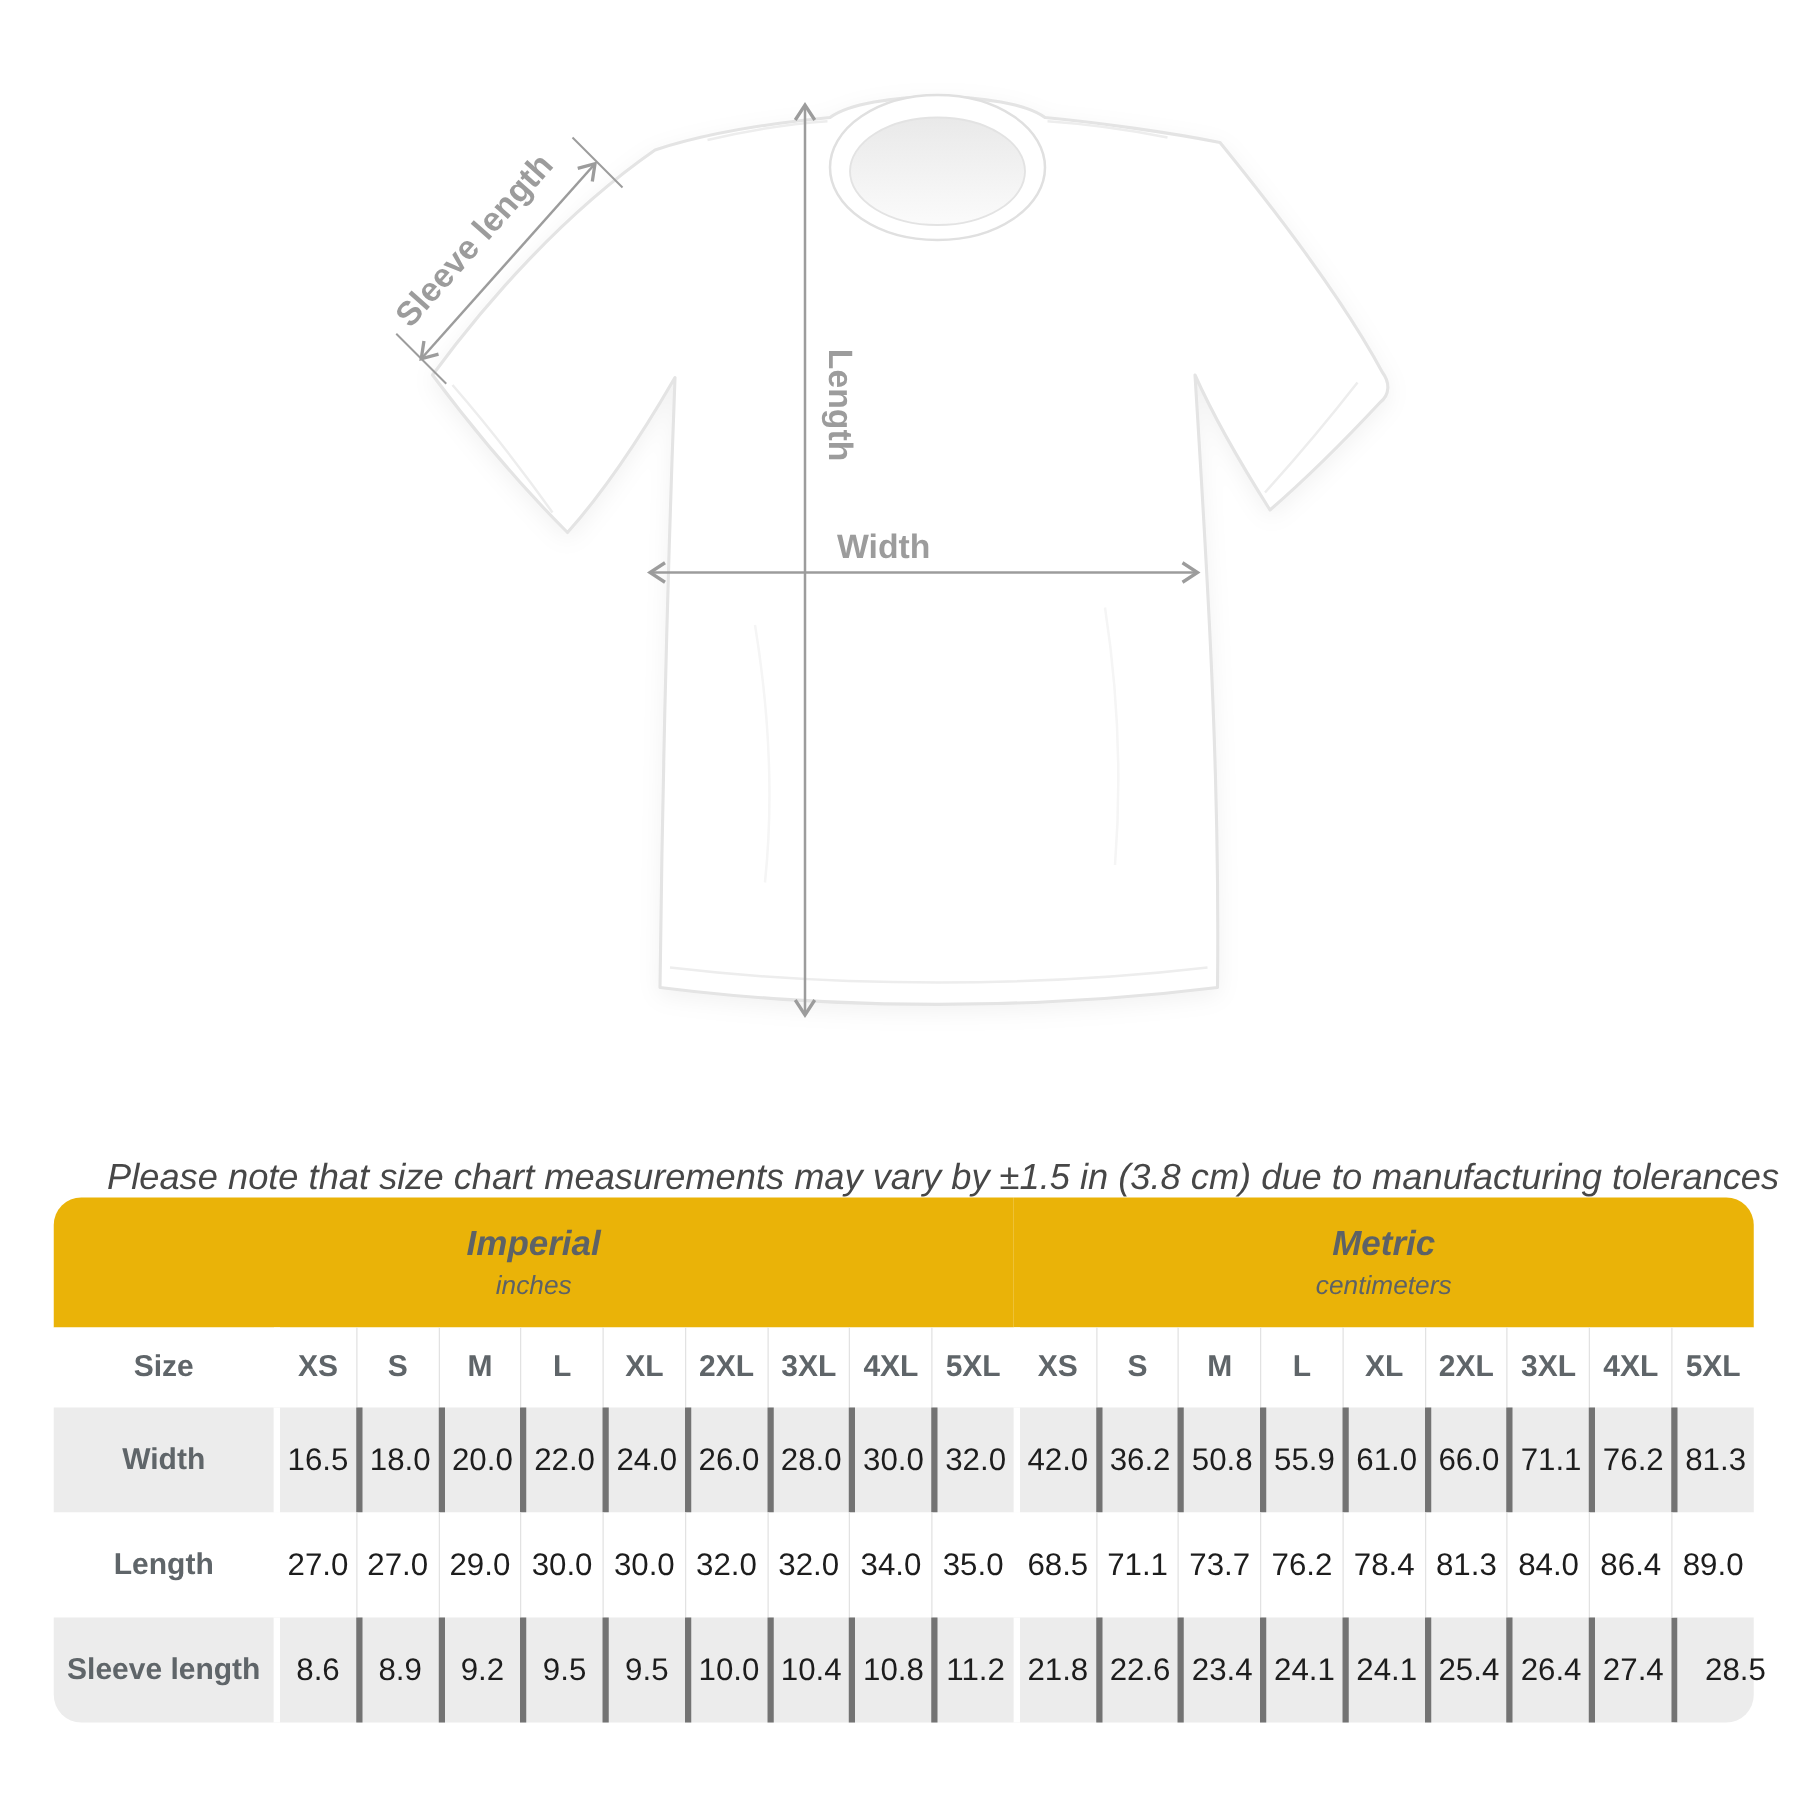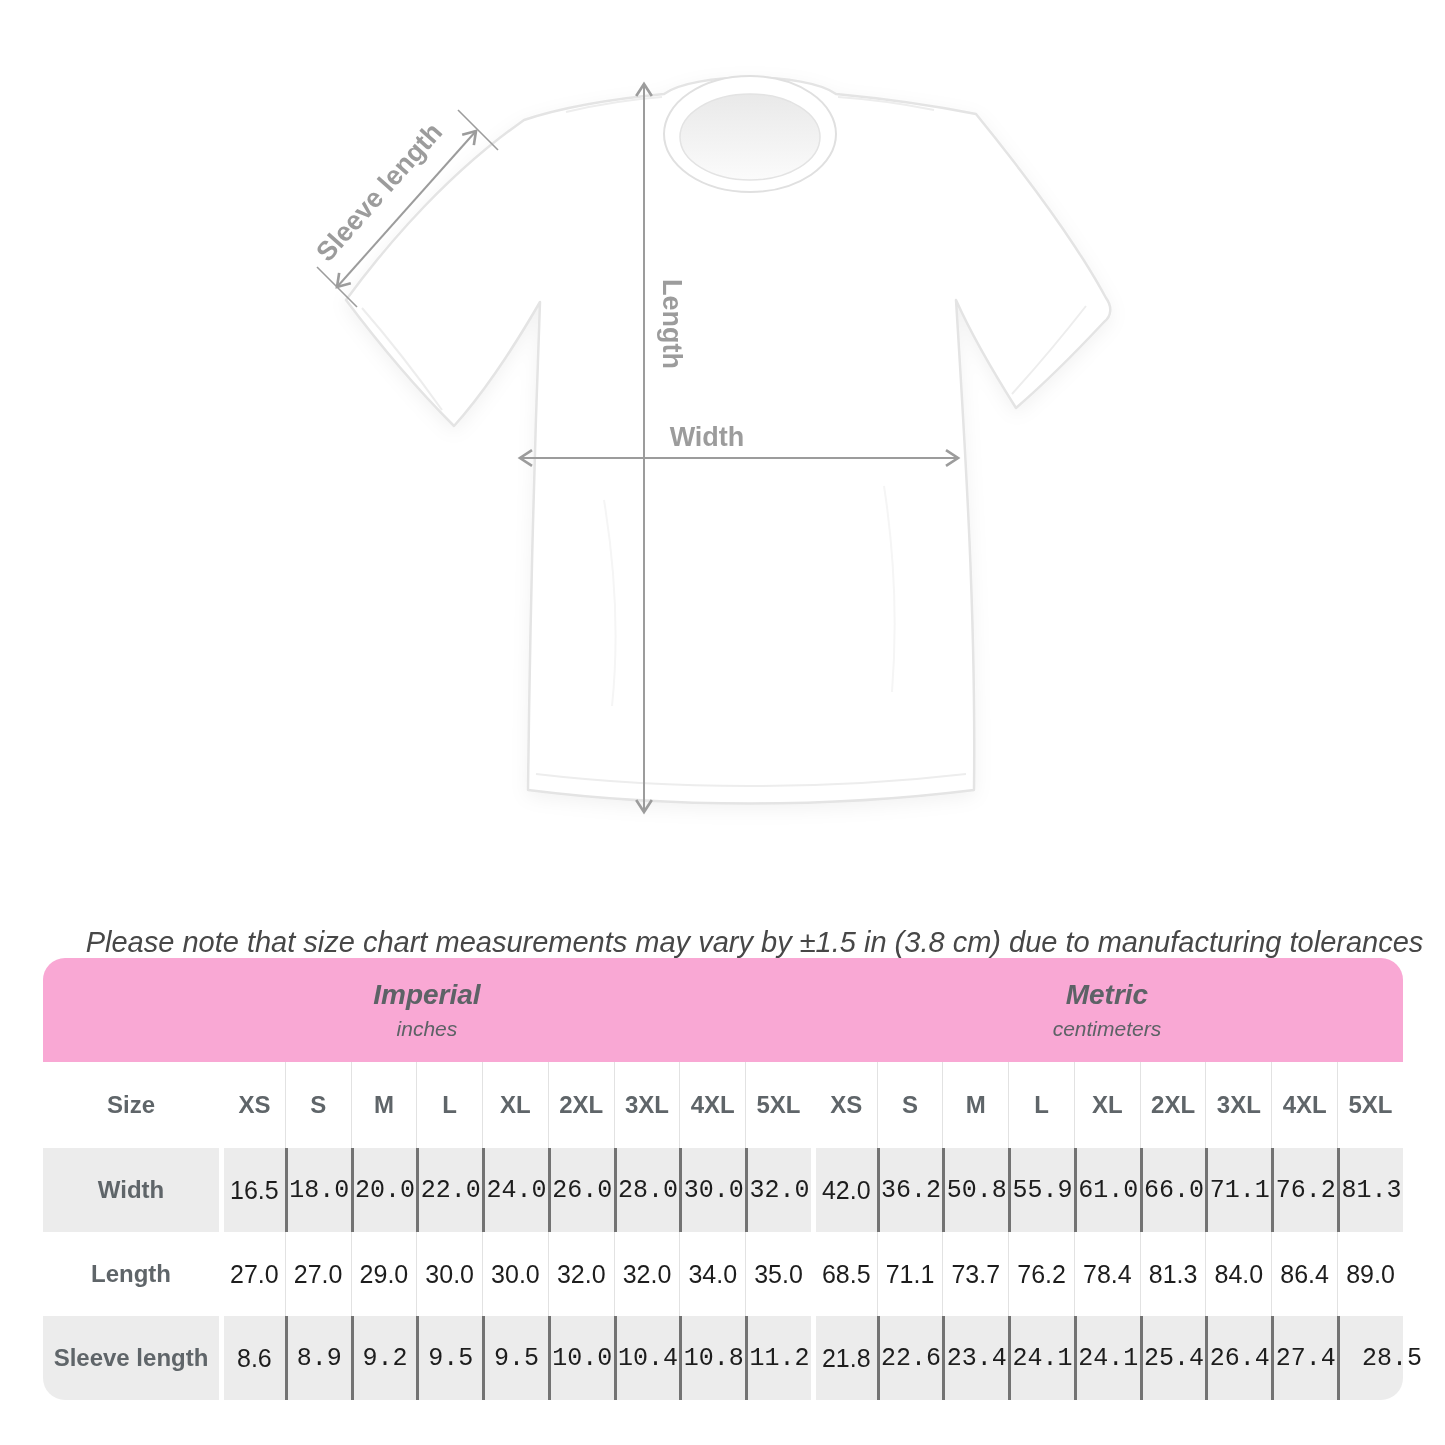--- a/index.html
+++ b/index.html
@@ -8,34 +8,34 @@
   .figure-svg{position:absolute;left:0;top:0;}
   .fig-label{font-family:"Liberation Sans",sans-serif;font-weight:bold;font-size:27px;fill:#9c9c9c;}
   .page-title{position:absolute;left:0;top:872px;width:1445px;text-align:center;
               font-size:38px;font-weight:bold;color:#3a3a3a;}
   .page-subtitle{position:absolute;left:0;top:926px;width:1445px;text-align:center;
                  font-size:29px;font-style:italic;color:#474747;padding-left:32px;}
   .table-wrap{position:absolute;left:43px;top:958px;width:1360px;}
   table.size-table{width:100%;table-layout:fixed;border-collapse:separate;border-spacing:0;text-align:center;}
   .size-table td,.size-table th{padding:0;vertical-align:middle;font-family:"Liberation Sans",sans-serif;}
   tr.band-row{height:104px;}
-  tr.header-row{height:86px;}
+  tr.header-row{height:64px;}
   tr.data-row{height:84px;}
-  .band{background:#f9a8d4;color:#5d6266;}
+  .band{background:#eab308;color:#5d6266;}
   .band .g-label{font-size:28px;font-weight:bold;font-style:italic;line-height:1.15;}
   .band .g-unit{font-size:21px;font-style:italic;font-weight:normal;margin-top:5px;}
   .band-imperial{border-top-left-radius:22px;}
   .band-metric{border-top-right-radius:22px;}
   tr.r-white{background:#ffffff;}
   tr.r-gray td, tr.r-gray th{background:#ececec;}
   .label-cell{font-size:24px;font-weight:bold;color:#5f6569;}
   .size-head{font-size:24px;font-weight:bold;color:#5f6569;}
   .val{font-size:25px;color:#1d1d1d;margin-top:28px;}
   tr.r-white .sep{border-left:1px solid #e2e2e2;}
-  tr.r-gray .sep{border-left:3px solid #737373;font-family:Liberation Mono, monospace;}
+  tr.r-gray .sep{border-left:5px solid #737373;}
   tr.r-white .gsep{border-left:5px solid #ffffff;}
   tr.r-gray .gsep{border-left:5px solid #ffffff;}
   tr.r-sleeve .label-cell{border-bottom-left-radius:22px;}
   tr.r-sleeve .last-cell{border-bottom-right-radius:22px;padding-left:22px;}
 </style>
 </head>
 <body>
 
 <div class="page">
 

